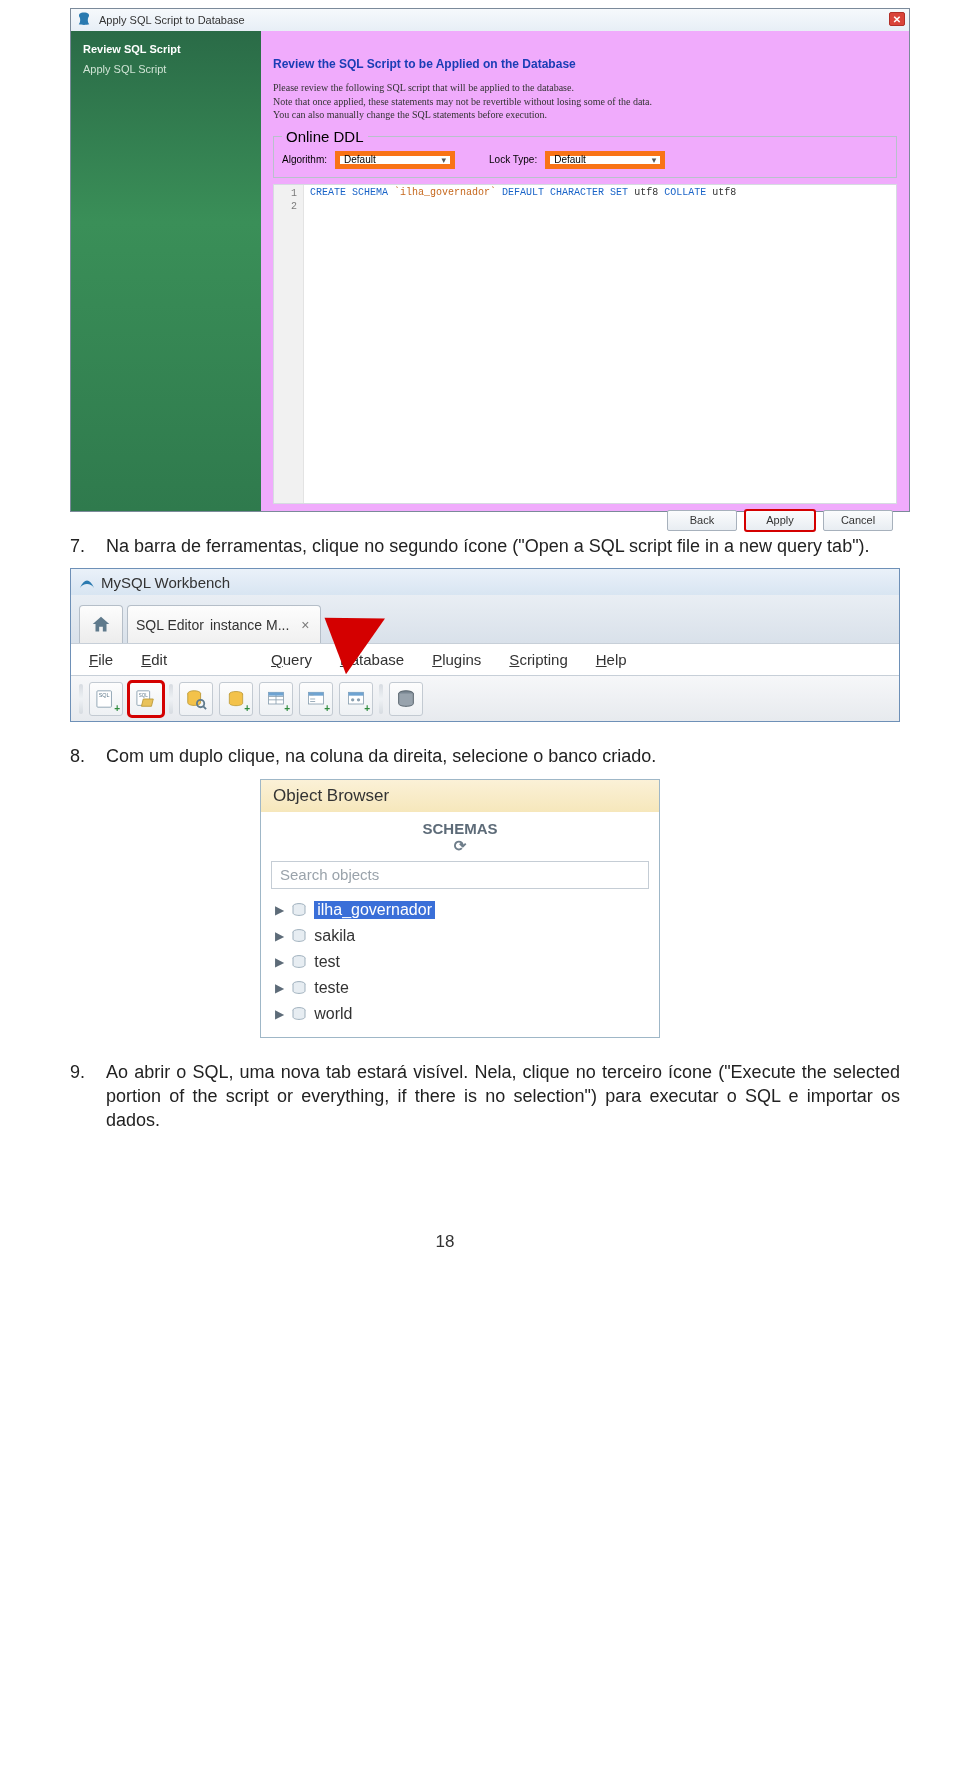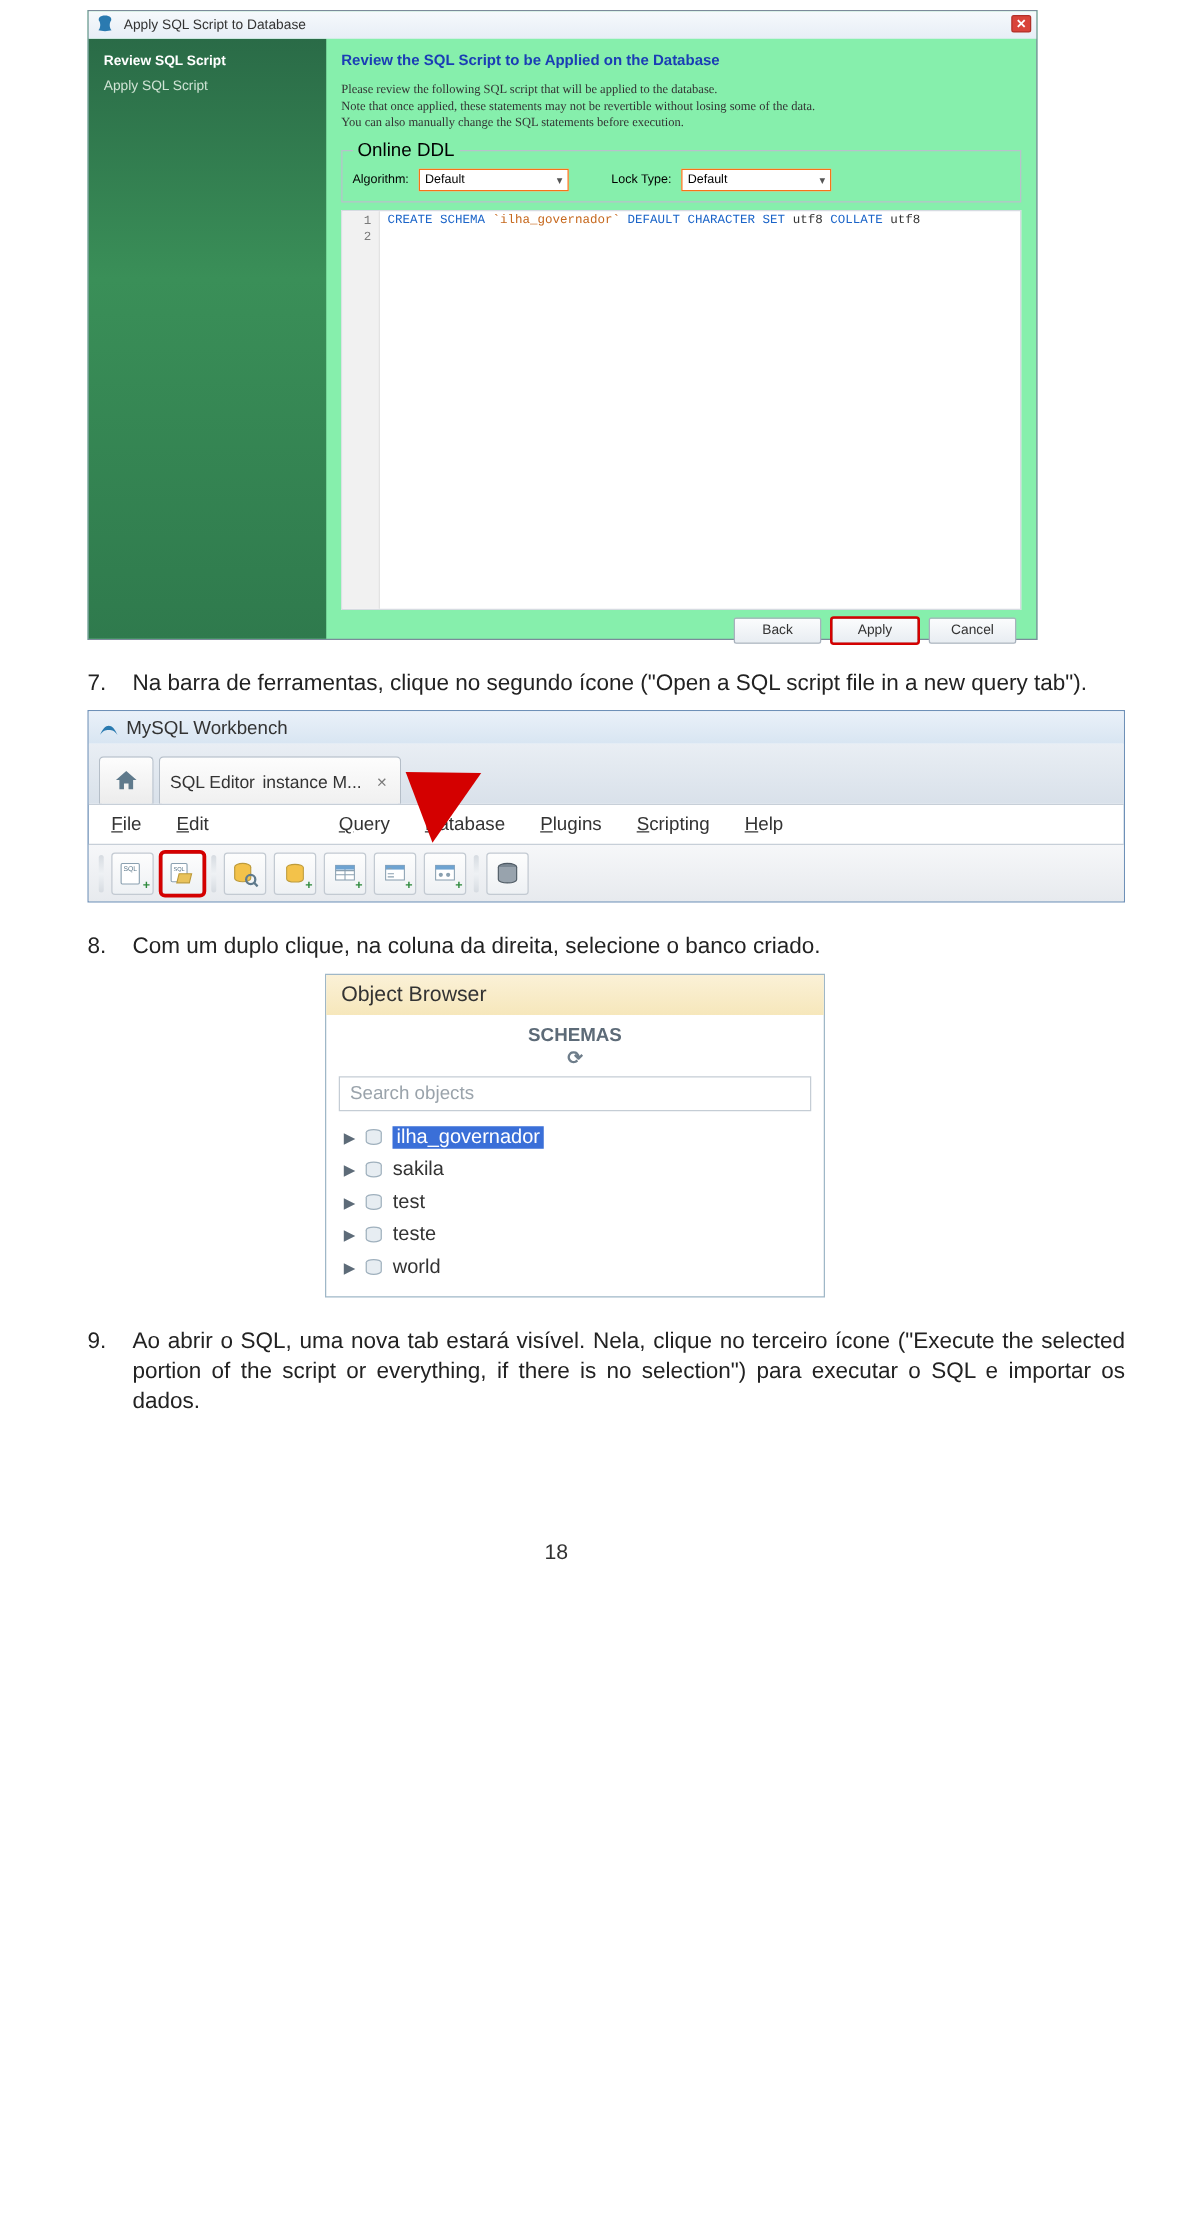--- a/index.html
+++ b/index.html
@@ -1,37 +1,37 @@
 <!DOCTYPE html>
 <html><head>
 <meta charset="utf-8">
 <style>
   * { box-sizing: border-box; margin: 0; padding: 0; }
   body { font-family: Verdana, Arial, sans-serif; background: #fff; width: 960px; }
 
   
   .page-wrap { padding: 0 60px 0 70px; }
 
-  .dlg { width: 760px; margin: 8px 0 0 0; border: 1px solid #7b8a9a; background: #86efac; }
+  .dlg { width: 840px; margin: 8px 0 0 0; border: 1px solid #7b8a9a; background: #f0abfc; }
   .dlg-titlebar { height: 22px; background: linear-gradient(#f6f9fc, #e7eef6); display:flex; align-items:center; padding:0 4px 0 28px; position:relative; font-size:11px; color:#333; }
   .dlg-titlebar .dlg-icon { position:absolute; left:6px; top:3px; width:14px; height:14px; }
   .dlg-close { position:absolute; right:4px; top:3px; width:16px; height:14px; background:#d9443a; border:1px solid #b23028; border-radius:2px; display:flex; align-items:center; justify-content:center; color:#fff; font-size:10px; font-weight:bold; }
   .dlg-body { display:flex; height: 480px; }
   .dlg-side { width: 190px; background: linear-gradient(#2a6b47, #3a8f58 40%, #2f7a4d 100%); color:#fff; padding: 8px 10px; font-size:11px; }
   .dlg-side .step { padding:4px 2px; }
   .dlg-side .step.active { font-weight:bold; }
   .dlg-side .step.inactive { color: #cfe3d4; }
-  .dlg-main { flex:1; padding: 8px 12px 6px 12px; display:flex; flex-direction:column; }
+  .dlg-main { flex:1; padding: 24px 12px 6px 12px; display:flex; flex-direction:column; }
   .dlg-h { color:#1a3db5; font-weight:bold; font-size:12px; margin: 2px 0 10px 0; }
   .dlg-p { font-size:10px; color:#333; line-height:1.35; margin-bottom:6px;font-family:Liberation Serif, serif; }
   .fs { border:1px solid #b8c1cb; padding: 6px 8px 8px 8px; font-size:10px; }
   .fs legend { font-size:15px; padding:0 4px; }
   .fs-row { display:flex; align-items:center; gap:8px; }
   .lbl { font-size:10px; }
-  .dd { display:flex; align-items:center; justify-content:space-between; border:1px solid #f97316; height:18px; width:120px; padding:0 4px; font-size:10px; background:#fff; }
+  .dd { display:flex; align-items:center; justify-content:space-between; border:5px solid #f97316; height:18px; width:120px; padding:0 4px; font-size:10px; background:#fff; }
   .dd .caret { font-size:9px; color:#555; }
 
   .code-area { flex:1; display:flex; border:1px solid #d6dbe1; margin-top:6px; background:#fff; min-height: 320px; position:relative; }
   .gutter { width:30px; background:#f1f1f1; text-align:right; padding:2px 6px 0 0; font-size:10px; color:#7a7a7a; font-family:"Courier New",monospace; line-height:1.35; border-right:1px solid #e3e3e3; }
   .gutter div { line-height:1.35; }
   .code { padding:2px 4px 0 6px; font-size:10px; font-family:"Courier New",monospace; white-space:nowrap; overflow:hidden; }
   .kw { color:#1a64c8; }
   .str { color:#c6681d; }
   .ident { color:#333; }
 

